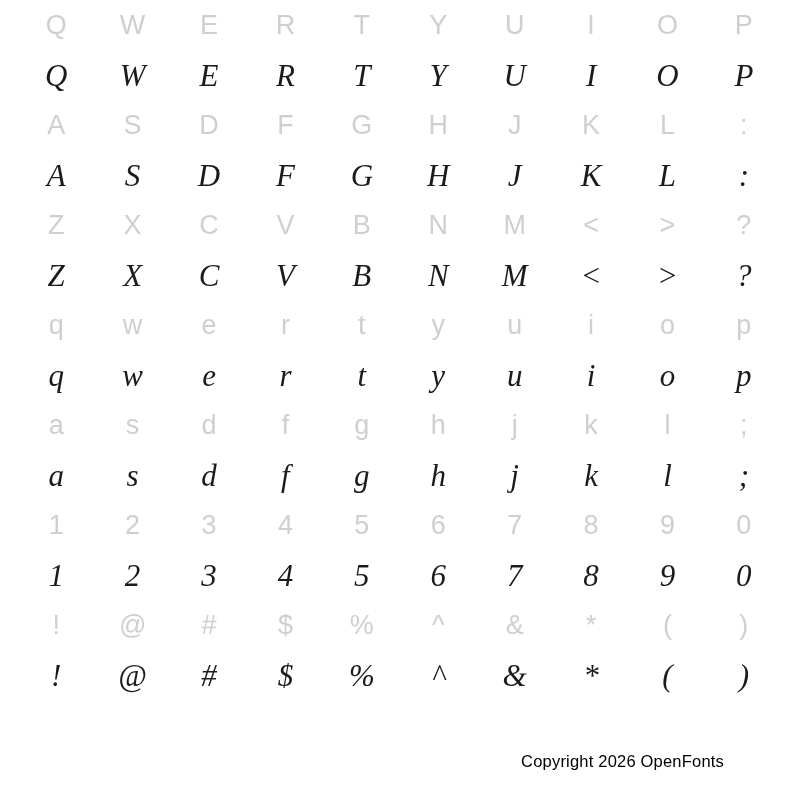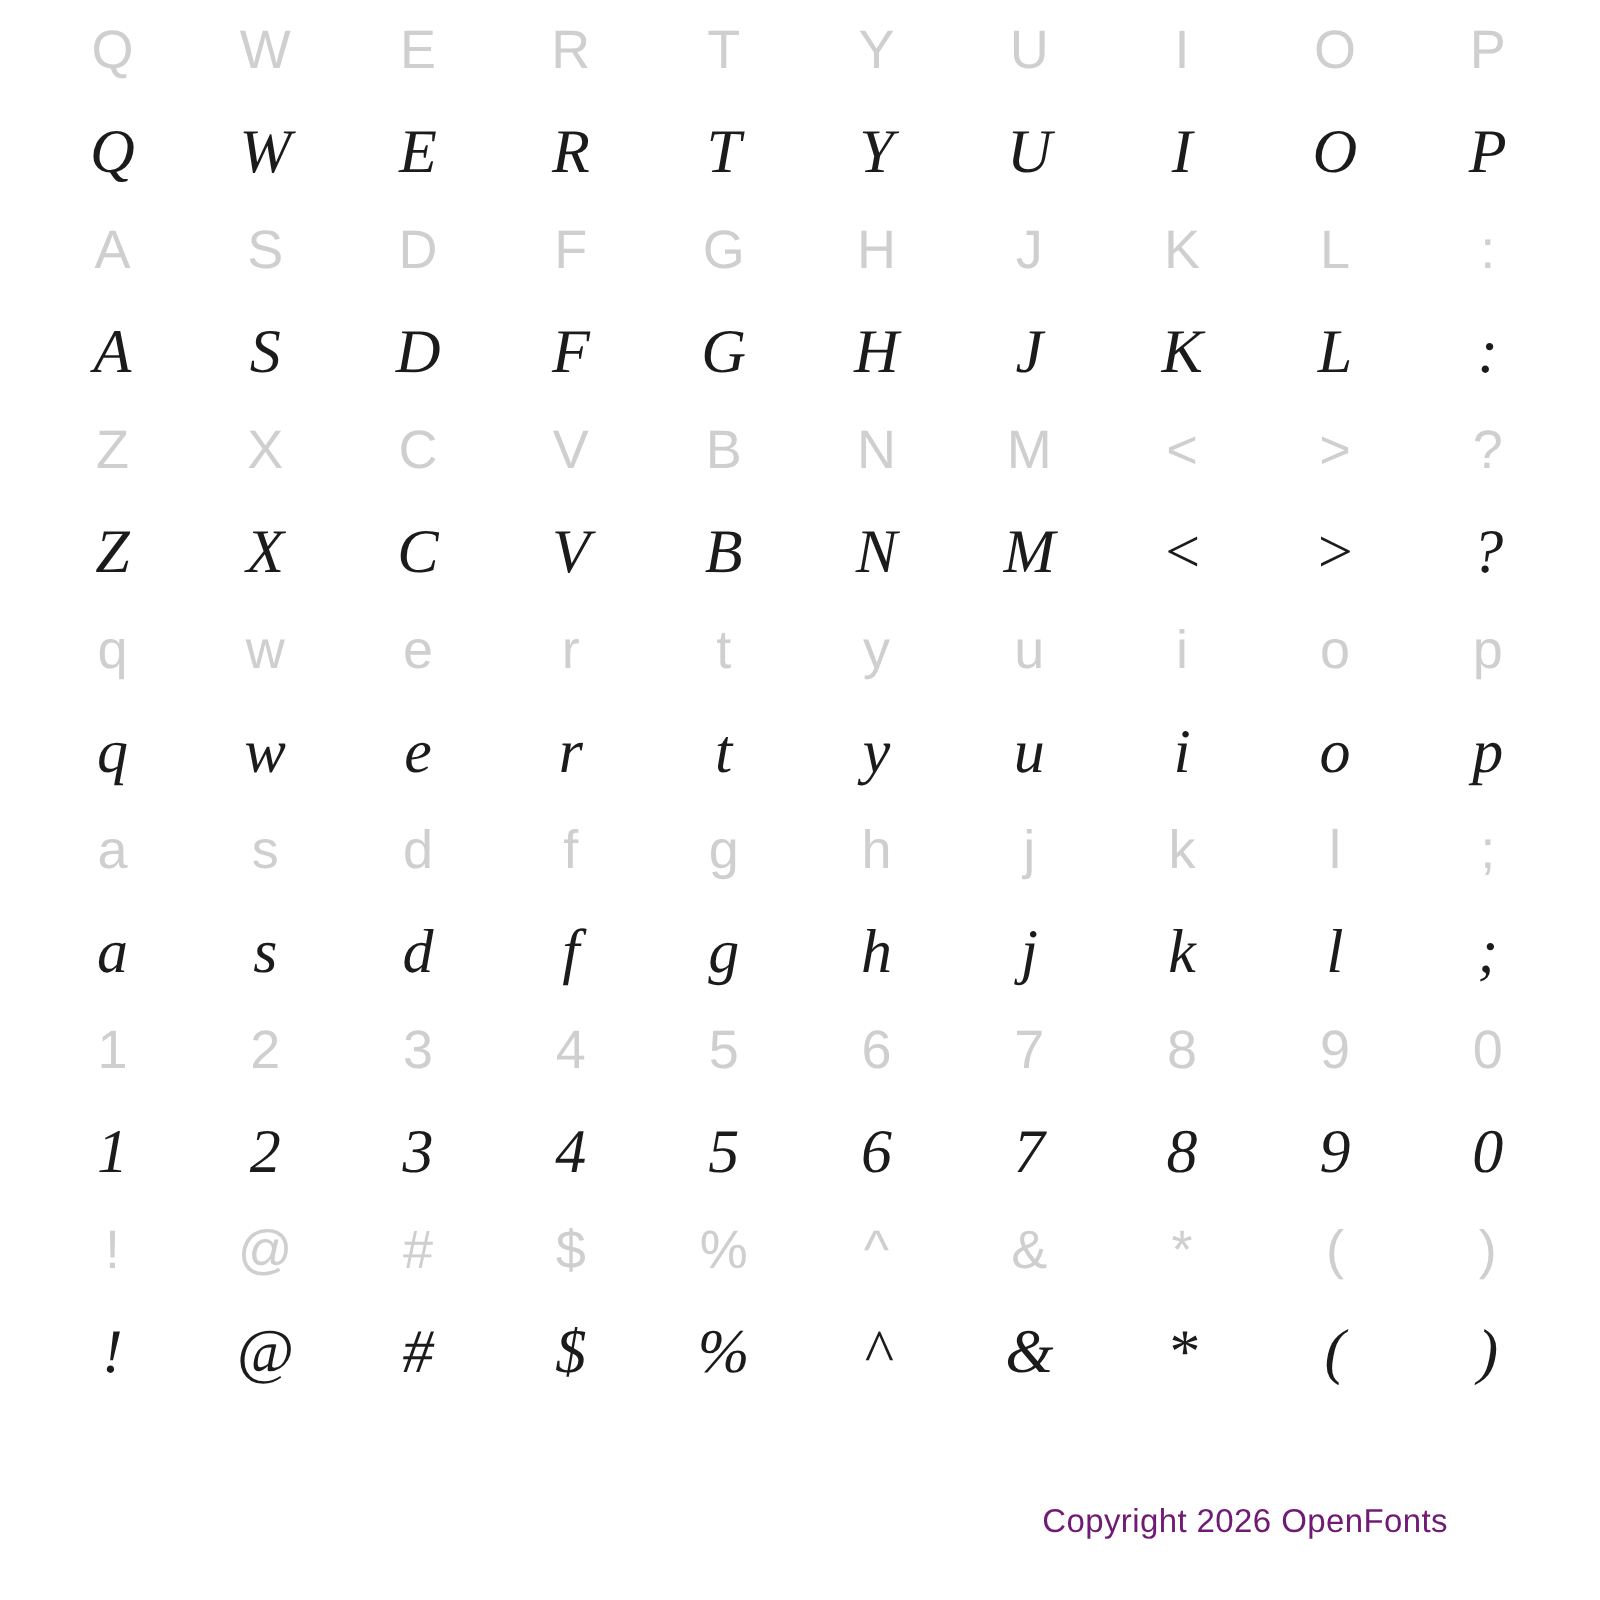--- a/index.html
+++ b/index.html
@@ -61,21 +61,21 @@
   #footer {
     position: absolute;
     left: 0;
     top: 752px;
     width: 800px;
     padding-right: 76px;
     box-sizing: border-box;
     text-align: right;
     font-family: "Liberation Sans", sans-serif;
     font-size: 16.5px;
-    color: #701a75;
+    color: #000000;
     letter-spacing: 0.2px;
   }
 </style>
 </head>
 <body>
 
 <div id="sheet">
 
   <div class="grid" id="grid">
       <div class="row ref">

